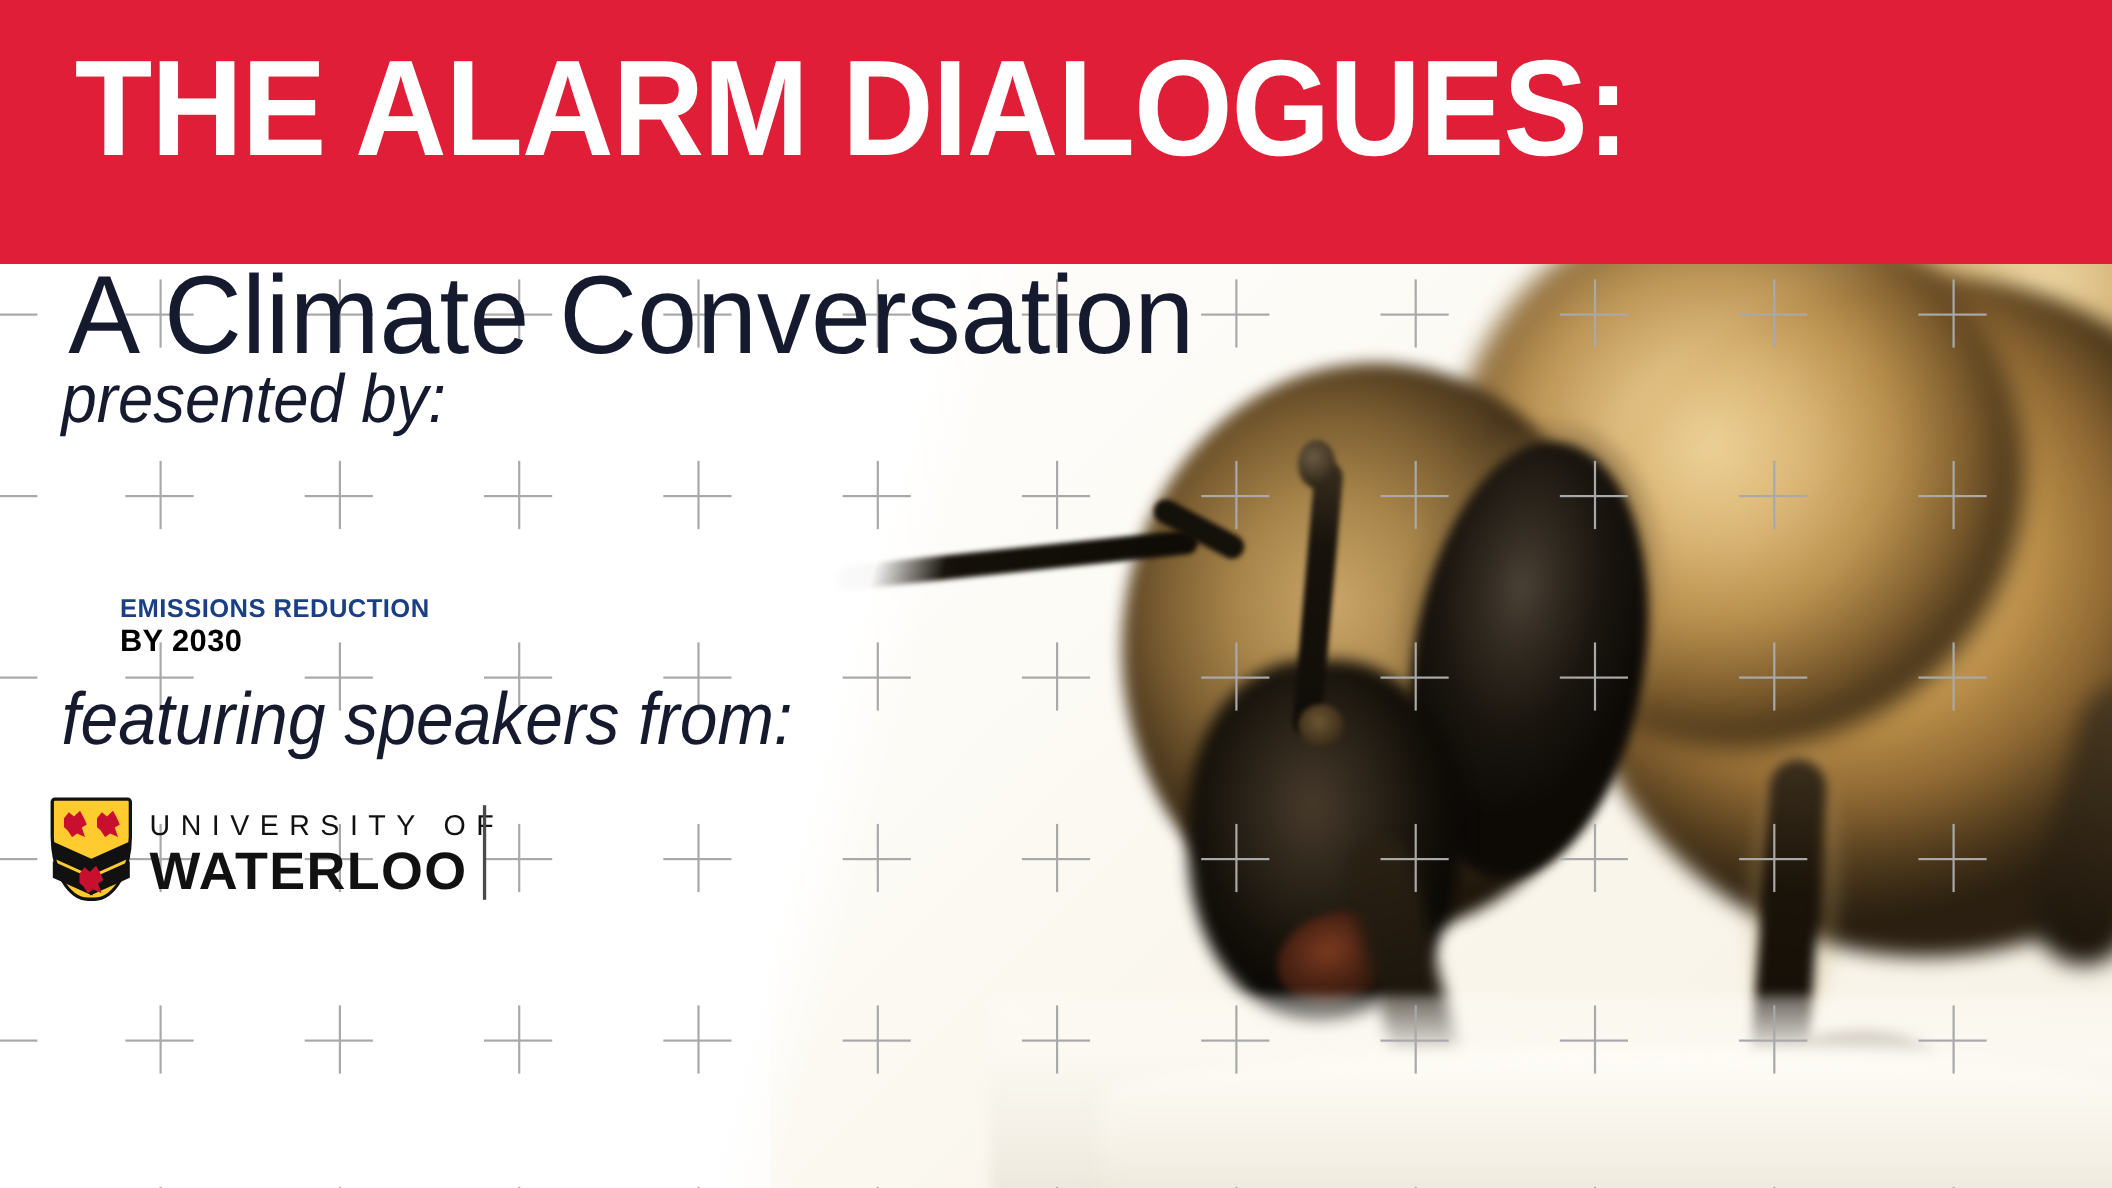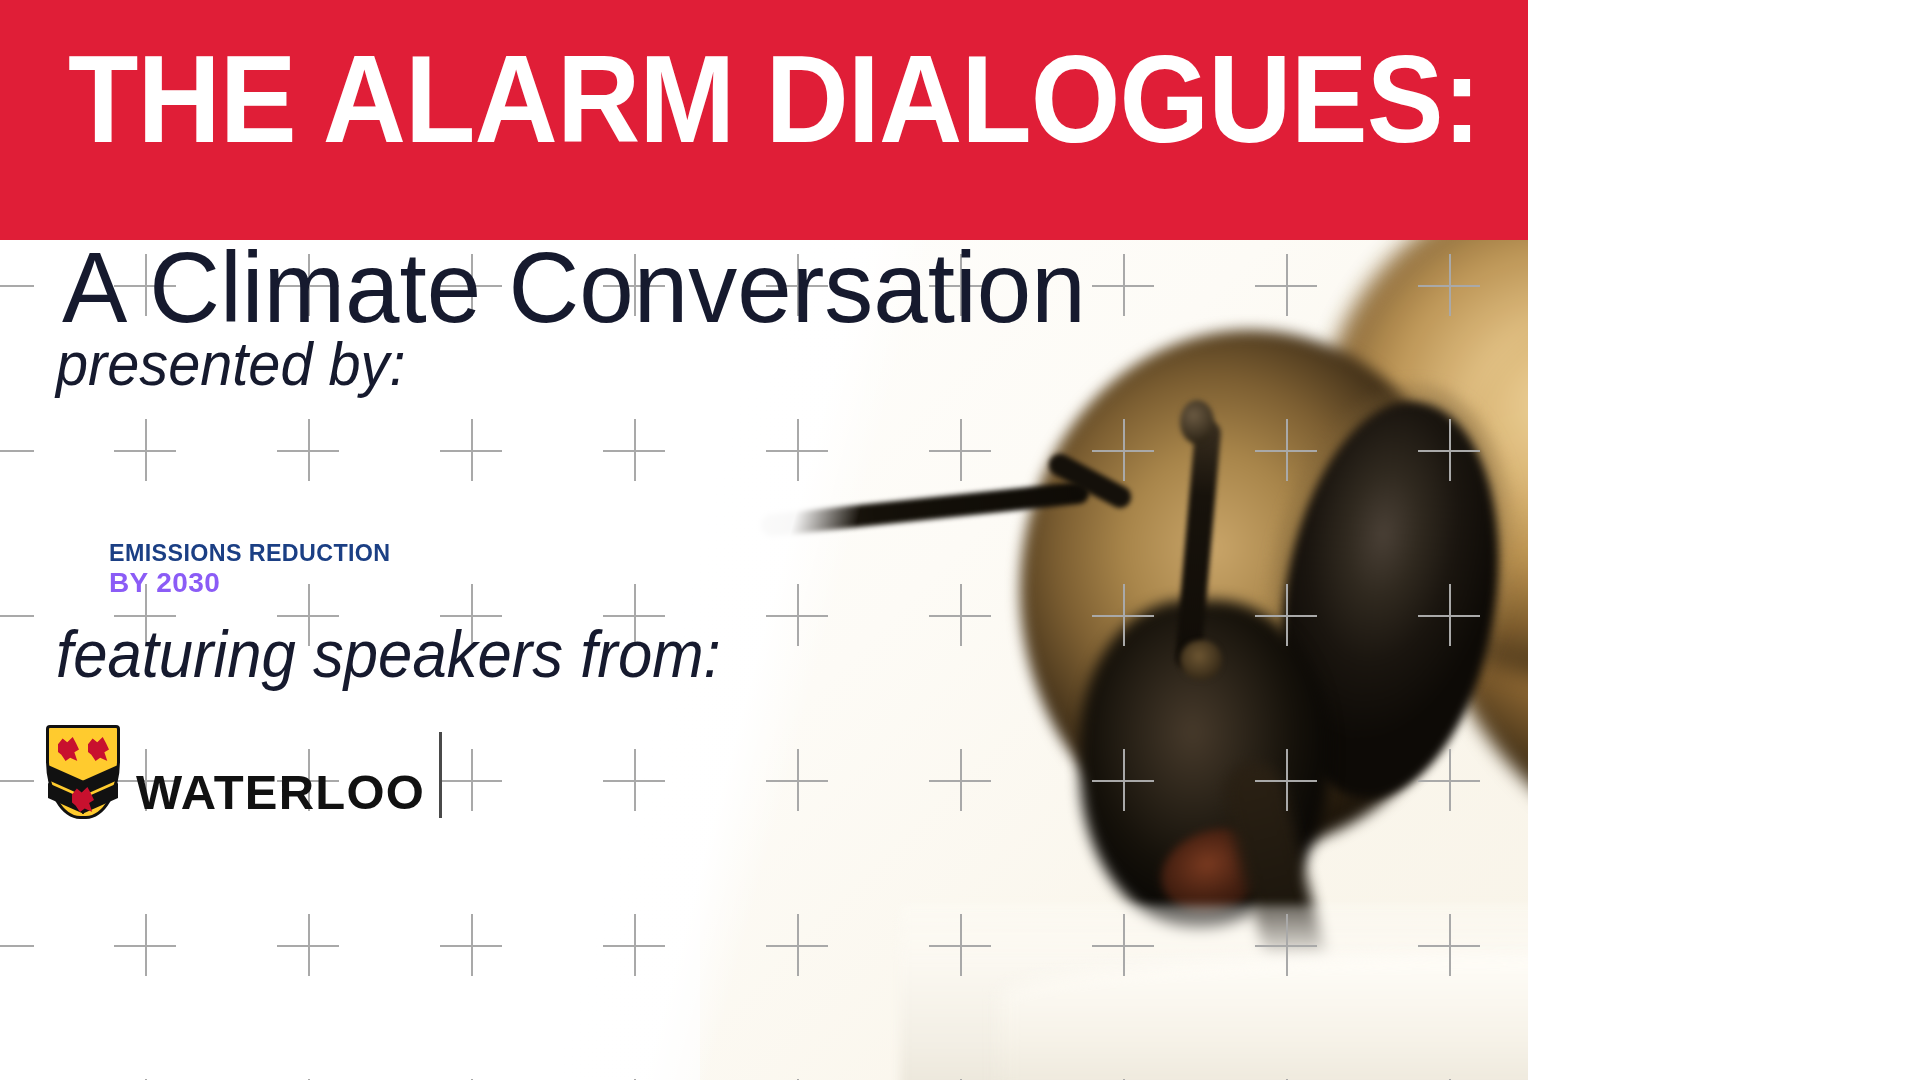--- a/index.html
+++ b/index.html
@@ -1,18 +1,18 @@
 <!DOCTYPE html>
 <html><head>
 <meta charset="utf-8">
 <style>
   html,body{margin:0;padding:0;background:#fff;}
   body{width:1920px;height:1080px;overflow:hidden;font-family:"Liberation Sans",sans-serif;}
 
-  #poster{position:relative;width:1528px;height:1080px;overflow:hidden;background:#ffffff;}
+  #poster{position:relative;width:1920px;height:1080px;overflow:hidden;background:#ffffff;}
 
   
   #photo{position:absolute;inset:0;z-index:1;overflow:hidden;background:#fdfcfa;}
   .beeblob{position:absolute;border-radius:50%;filter:blur(0px);}
 
   
   #thorax{
     left:1430px;top:250px;width:640px;height:620px;
     background:radial-gradient(ellipse 58% 54% at 38% 40%,
         #e7c583 0%, #d9b069 26%, #bb8f49 48%, #8e6732 68%, #4f3a1c 86%, #2a1f10 100%);
@@ -169,21 +169,21 @@
   }
   #logo50-l1{
     position:absolute;left:1px;top:128px;
     font-family:"Liberation Sans",sans-serif;font-weight:700;font-size:23.5px;
     letter-spacing:.4px;color:#1b3f84;white-space:nowrap;
     transform:scaleX(.99);transform-origin:left top;
   }
   #logo50-l2{
     position:absolute;left:1px;top:155px;
     font-family:"Liberation Sans",sans-serif;font-weight:700;font-size:28px;
-    letter-spacing:.4px;color:#8b5cf6;white-space:nowrap;
+    letter-spacing:.4px;color:#000000;white-space:nowrap;
   }
 
   
   #partners{position:absolute;left:42px;top:478px;width:740px;height:140px;}
 
   
   #shield{position:absolute;left:4px;top:7px;width:74px;height:94px;}
   #shield-body{
     position:absolute;inset:0;background:#FFCB2E;
     border:3px solid #111;box-sizing:border-box;
@@ -439,20 +439,21 @@
         <div class="chev" id="chev1">
             <i class="l"></i>
             <i class="r"></i>
           </div>
         <div class="chev" id="chev2">
             <i class="l"></i>
             <i class="r"></i>
           </div>
         <div class="lion" id="lion3"></div>
       </div>
+      <div id="uw-line1">UNIVERSITY OF</div>
       <div id="uw-line2">WATERLOO</div>
 
       <div id="divider"></div>
 
 
     </div>
   </div>
 
 </div>
 

